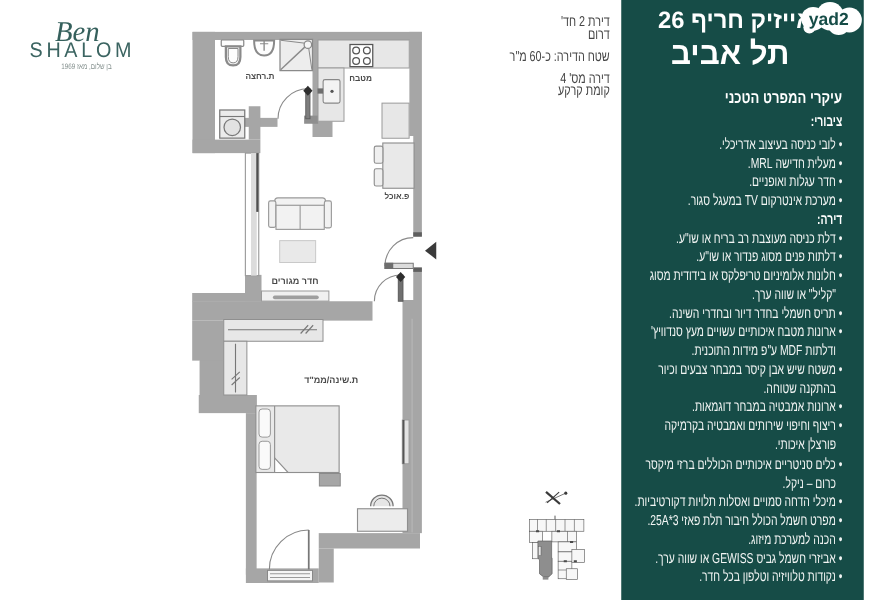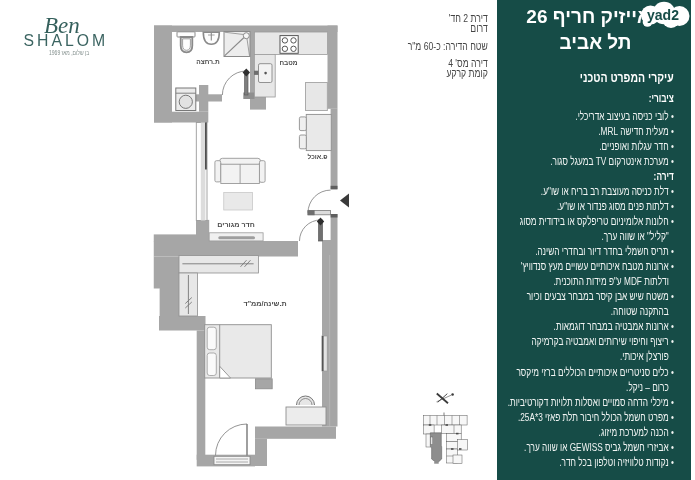--- a/index.html
+++ b/index.html
@@ -1,21 +1,21 @@
 <!DOCTYPE html>
 <html lang="he"><head>
 <meta charset="utf-8">
 <style>
   html,body{margin:0;padding:0;}
   body{width:695px;height:480px;background:#ffffff;position:relative;overflow:hidden;
        font-family:"Liberation Sans", sans-serif;}
   .panel{position:absolute;left:497px;top:0;width:194px;height:480px;background:#164c47;color:#fff;}
   .pt1{position:absolute;top:5.2px;right:45px;font-size:19px;font-weight:bold;direction:rtl;
        color:#fff;white-space:nowrap;line-height:24px;}
-  .pt2{position:absolute;top:30.7px;right:63.5px;font-size:19px;font-weight:bold;direction:rtl;
+  .pt2{position:absolute;top:30.7px;right:63.5px;font-size:25px;font-weight:bold;direction:rtl;
        color:#fff;white-space:nowrap;line-height:24px;}
   .phead{position:absolute;top:71.2px;right:21.5px;font-size:13px;font-weight:bold;direction:rtl;
          line-height:13px;color:#fff;white-space:nowrap;transform:scaleX(0.805);transform-origin:100% 0;}
   .plist{position:absolute;top:90.9px;right:21.5px;direction:rtl;text-align:right;
          font-size:11.5px;line-height:15.05px;color:#f2f5f4;white-space:nowrap;
          transform:scaleX(0.72);transform-origin:100% 0;}
   .plist .h{font-weight:bold;color:#fff;}
   .plist .m{margin-top:2.8px;}
   .plist .c{padding-right:7px;}
   .details{position:absolute;top:13.3px;right:207px;direction:rtl;text-align:right;

